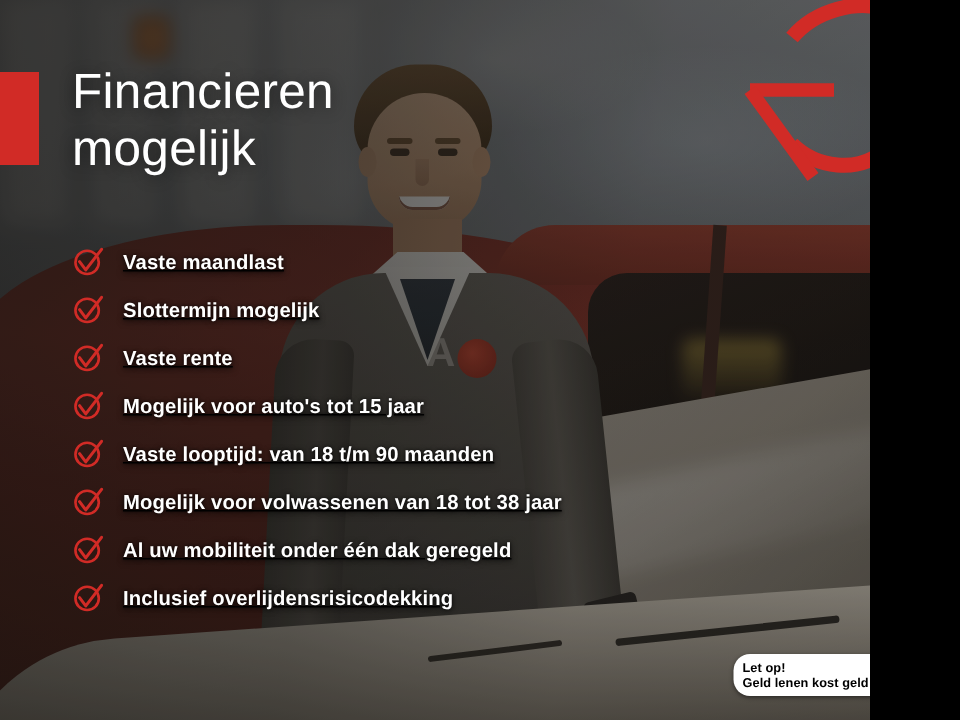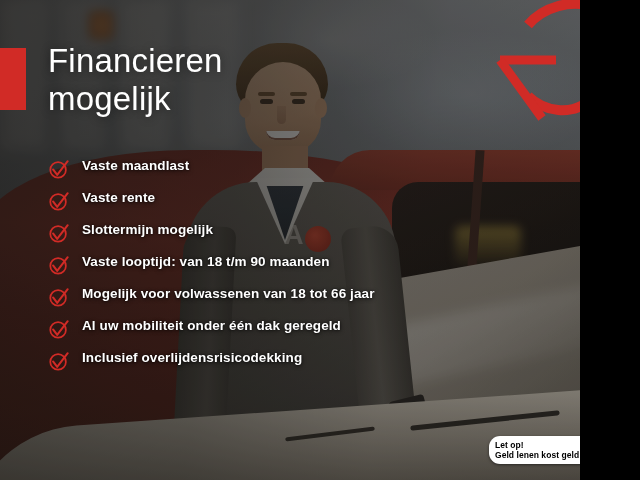--- a/index.html
+++ b/index.html
@@ -222,22 +222,23 @@
     text-shadow: 0 1px 10px rgba(0,0,0,.45);
     white-space: pre-line;
   }
 
   .features {
     position: absolute; left: 48px; top: 158px;
     width: 560px;
   }
   .feature-row {
     display: flex;
-    align-items: flex-start;
+    align-items: center;
     height: 32px;
+    text-decoration: underline;
   }
   .check-icon {
     width: 22px; height: 22px;
     flex: 0 0 22px;
     margin-right: 12px;
     display: block;
   }
   .feature-label {
     color: #ffffff;
     font-size: 13.5px;
@@ -349,46 +350,53 @@
         <path class="ci-k" d="M5.5 12.5 L10 18.5 L21.5 3.5" fill="none" stroke-width="2.2" stroke-linecap="round" stroke-linejoin="round" stroke="#D12B26"></path>
       </svg>
       <span class="feature-label">Vaste maandlast</span>
     </div>
 
     <div class="feature-row">
       <svg class="check-icon" viewBox="0 0 24 24">
         <circle class="ci-c" cx="11" cy="13" r="8.5" fill="none" stroke-width="1.9" stroke="#D12B26"></circle>
         <path class="ci-k" d="M5.5 12.5 L10 18.5 L21.5 3.5" fill="none" stroke-width="2.2" stroke-linecap="round" stroke-linejoin="round" stroke="#D12B26"></path>
       </svg>
+      <span class="feature-label">Slottermijn mogelijk</span>
+    </div>
+
+    <div class="feature-row">
+      <svg class="check-icon" viewBox="0 0 24 24">
+        <circle class="ci-c" cx="11" cy="13" r="8.5" fill="none" stroke-width="1.9" stroke="#D12B26"></circle>
+        <path class="ci-k" d="M5.5 12.5 L10 18.5 L21.5 3.5" fill="none" stroke-width="2.2" stroke-linecap="round" stroke-linejoin="round" stroke="#D12B26"></path>
+      </svg>
       <span class="feature-label">Vaste rente</span>
     </div>
 
     <div class="feature-row">
       <svg class="check-icon" viewBox="0 0 24 24">
         <circle class="ci-c" cx="11" cy="13" r="8.5" fill="none" stroke-width="1.9" stroke="#D12B26"></circle>
         <path class="ci-k" d="M5.5 12.5 L10 18.5 L21.5 3.5" fill="none" stroke-width="2.2" stroke-linecap="round" stroke-linejoin="round" stroke="#D12B26"></path>
       </svg>
-      <span class="feature-label">Slottermijn mogelijk</span>
-    </div>
-
+      <span class="feature-label">Mogelijk voor auto's tot 15 jaar</span>
+    </div>
 
     <div class="feature-row">
       <svg class="check-icon" viewBox="0 0 24 24">
         <circle class="ci-c" cx="11" cy="13" r="8.5" fill="none" stroke-width="1.9" stroke="#D12B26"></circle>
         <path class="ci-k" d="M5.5 12.5 L10 18.5 L21.5 3.5" fill="none" stroke-width="2.2" stroke-linecap="round" stroke-linejoin="round" stroke="#D12B26"></path>
       </svg>
       <span class="feature-label">Vaste looptijd: van 18 t/m 90 maanden</span>
     </div>
 
     <div class="feature-row">
       <svg class="check-icon" viewBox="0 0 24 24">
         <circle class="ci-c" cx="11" cy="13" r="8.5" fill="none" stroke-width="1.9" stroke="#D12B26"></circle>
         <path class="ci-k" d="M5.5 12.5 L10 18.5 L21.5 3.5" fill="none" stroke-width="2.2" stroke-linecap="round" stroke-linejoin="round" stroke="#D12B26"></path>
       </svg>
-      <span class="feature-label">Mogelijk voor volwassenen van 18 tot 66 jaar</span>
+      <span class="feature-label">Mogelijk voor volwassenen van 18 tot 38 jaar</span>
     </div>
 
     <div class="feature-row">
       <svg class="check-icon" viewBox="0 0 24 24">
         <circle class="ci-c" cx="11" cy="13" r="8.5" fill="none" stroke-width="1.9" stroke="#D12B26"></circle>
         <path class="ci-k" d="M5.5 12.5 L10 18.5 L21.5 3.5" fill="none" stroke-width="2.2" stroke-linecap="round" stroke-linejoin="round" stroke="#D12B26"></path>
       </svg>
       <span class="feature-label">Al uw mobiliteit onder één dak geregeld</span>
     </div>
 

